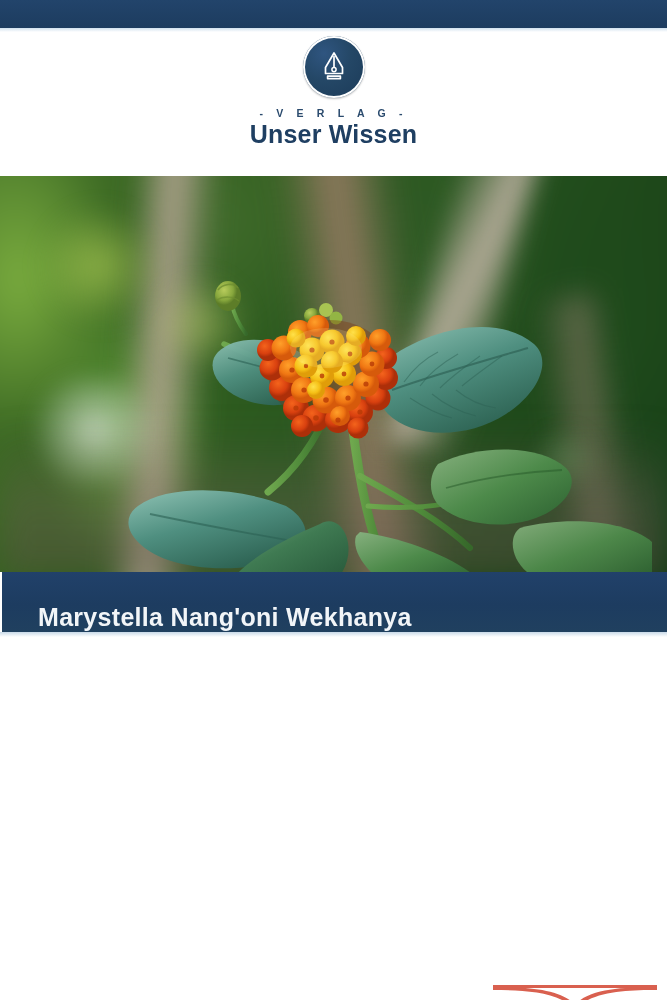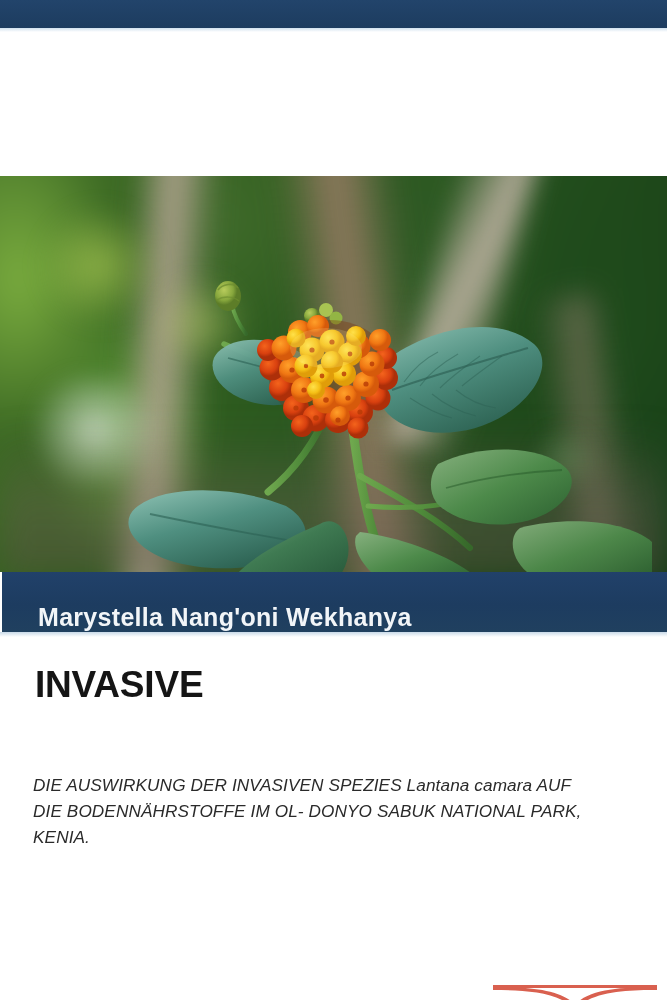--- a/index.html
+++ b/index.html
@@ -201,20 +201,34 @@
   .wm-book { position: absolute; left: 4px; top: 33px; }
 </style>
 </head>
 <body>
 
 <div class="cover">
 
   <div class="top-bar"></div>
   <div class="top-bar-shadow"></div>
 
+  <div class="logo-block">
+    <div class="logo-mark">
+      <svg width="40" height="40" viewBox="0 0 40 40" aria-hidden="true">
+        <g fill="none" stroke="#ffffff" stroke-width="1.7" stroke-linejoin="round">
+          <path d="M20 6 L28.5 20.5 L28.5 26.5 L11.5 26.5 L11.5 20.5 Z"></path>
+          <path d="M13.6 29.2 L26.4 29.2 L26.4 31.6 L13.6 31.6 Z"></path>
+        </g>
+        <path d="M20 9.5 L20 24" stroke="#ffffff" stroke-width="1.7" stroke-linecap="round"></path>
+        <circle cx="20" cy="22.6" r="2.1" fill="#23486a" stroke="#ffffff" stroke-width="1.5"></circle>
+      </svg>
+    </div>
+    <div class="verlag">- V E R L A G -</div>
+    <div class="unser-wissen">Unser Wissen</div>
+  </div>
 
   <div class="photo">
     <div class="layer bg-base"></div>
     <div class="layer trunk-a"></div>
     <div class="layer trunk-b"></div>
     <div class="layer trunk-c"></div>
     <div class="layer trunk-d"></div>
     <div class="layer bokeh-1"></div>
     <div class="layer bokeh-2"></div>
     <div class="layer bokeh-3"></div>
@@ -392,24 +406,22 @@
       </g>
     </svg>
   </div>
 
   <div class="author-band">
     <div class="author-name">Marystella Nang'oni Wekhanya</div>
   </div>
   <div class="band-under"></div>
 
   <div class="title">
-    <div>INVASIVE</div>
   </div>
 
-  <div class="subtitle">DIE AUSWIRKUNG DER INVASIVEN SPEZIES Lantana camara AUF DIE BODENNÄHRSTOFFE IM OL- DONYO SABUK NATIONAL PARK, KENIA.</div>
 
   <div class="watermark">
     <div class="wm-rule"></div>
     <svg class="wm-book" width="164" height="22" viewBox="0 0 164 22">
       <path d="M0 0 C30 0 68 1 82 18 C96 1 134 0 164 0 L164 3 C136 3 100 4 84 21 L80 21 C64 4 28 3 0 3 Z" fill="#d9604f"></path>
     </svg>
   </div>
 
 </div>
 

